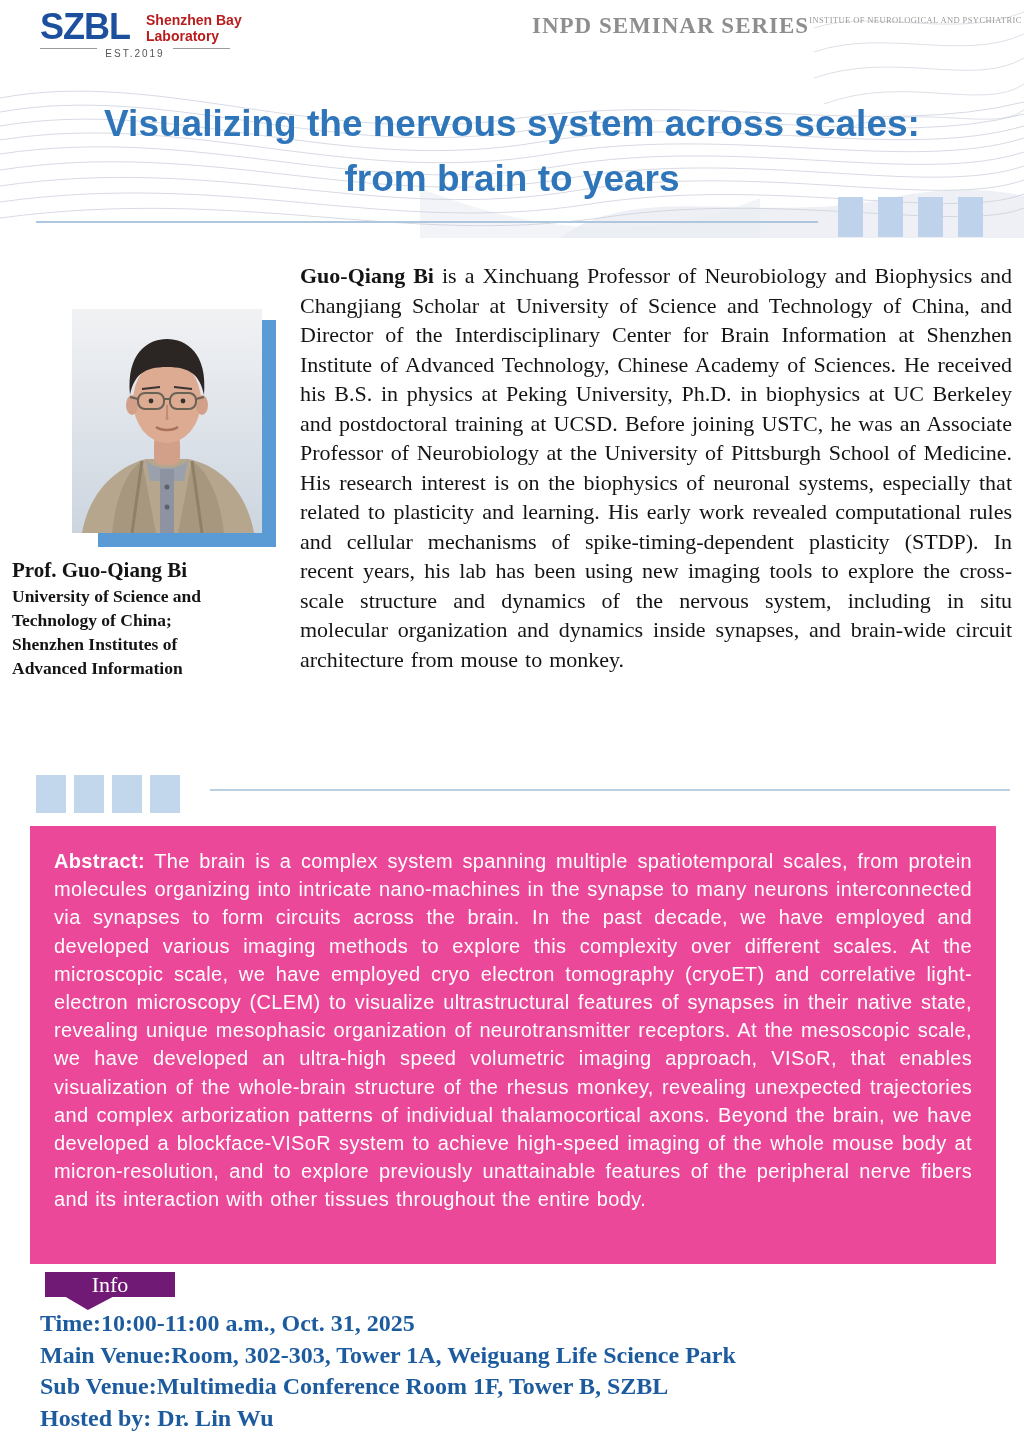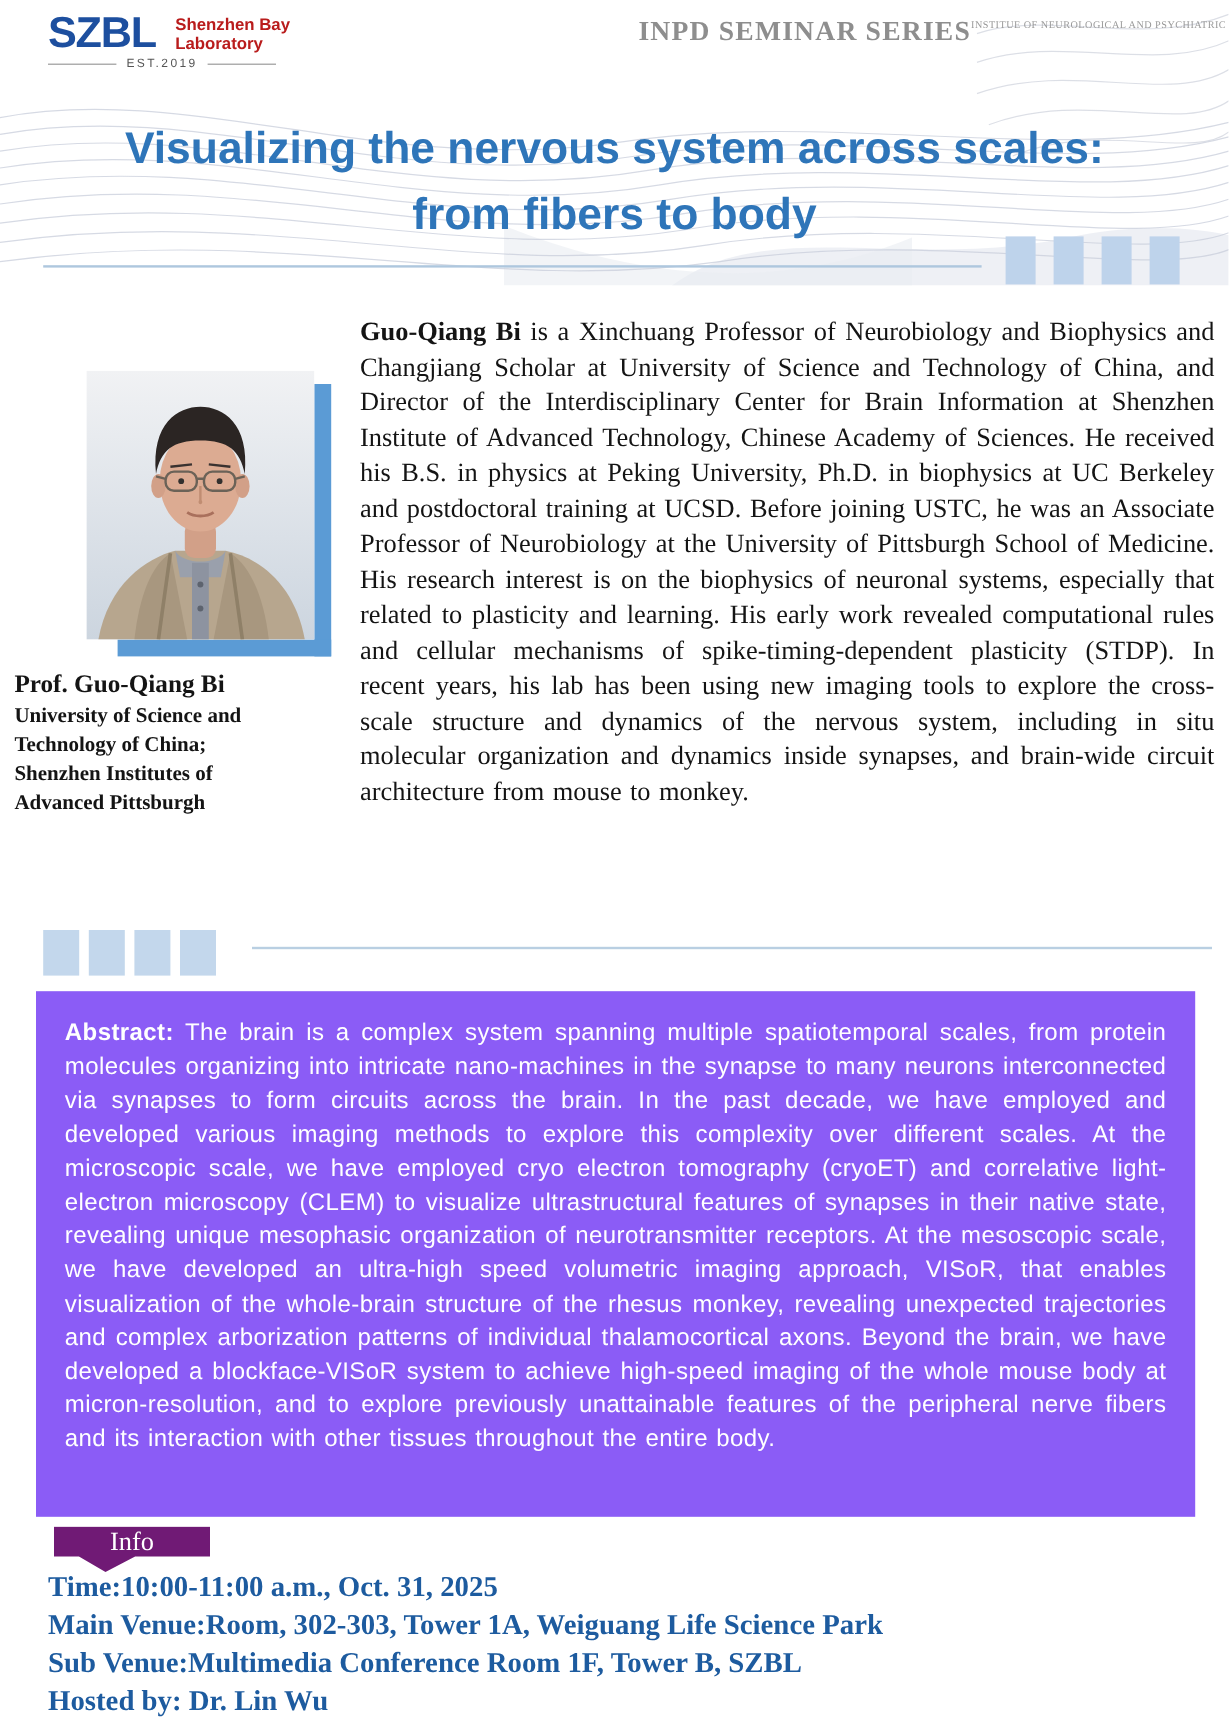--- a/index.html
+++ b/index.html
@@ -4,21 +4,21 @@
 <style>
   html,body{margin:0;padding:0;background:#ffffff;}
   .page{position:relative;width:1024px;height:1447px;background:#ffffff;overflow:hidden;
         font-family:"Liberation Sans",sans-serif;}
 
   
   .logo{position:absolute;left:40px;top:10px;}
   .logo-row{display:flex;align-items:flex-start;gap:16px;}
   .logo-acronym{font-size:36px;font-weight:800;color:#1d4f9f;letter-spacing:-1px;line-height:34px;}
   .logo-name{font-size:14px;font-weight:700;color:#b91c1c;line-height:16px;padding-top:2px;}
-  .logo-est{display:flex;align-items:center;gap:8px;margin-top:4px;width:190px;}
+  .logo-est{display:flex;gap:8px;margin-top:4px;width:190px;}
   .logo-est .rule{flex:1;height:1px;background:#9b9b9b;}
   .logo-est .est-text{font-size:10px;letter-spacing:2px;color:#555;}
 
   .series{position:absolute;left:532px;top:14px;display:flex;align-items:flex-start;gap:14px;}
   .series-block{display:flex;flex-direction:row;}
   .series-title{font-family:"Liberation Serif",serif;font-size:23px;font-weight:700;
                 color:#8e8e8e;letter-spacing:1px;line-height:24px;white-space:nowrap;}
   .series-sub{font-family:"Liberation Serif",serif;font-size:8.5px;color:#9a9a9a;
               letter-spacing:.4px;margin-top:1px;white-space:nowrap;}
   .issue-label{font-family:"Liberation Serif",serif;font-size:21px;font-weight:400;
@@ -52,21 +52,21 @@
   .photo-wrap svg{position:relative;display:block;}
 
   .caption{position:absolute;left:12px;top:556px;width:262px;text-align:left;
            font-family:"Liberation Serif",serif;color:#141414;}
   .caption-name{font-size:21px;font-weight:700;line-height:28px;}
   .caption-line{font-size:17.5px;font-weight:700;line-height:24px;}
 
   .bio-rule{position:absolute;left:210px;top:789px;width:800px;height:2px;background:#b9cfe2;}
 
   
-  .abstract{position:absolute;left:30px;top:826px;width:966px;height:438px;background:#8b5cf6;
+  .abstract{position:absolute;left:30px;top:826px;width:966px;height:438px;background:#ec4899;
             box-sizing:border-box;padding:21px 24px;color:#ffffff;
             font-size:20px;line-height:28.2px;text-align:justify;
             letter-spacing:.35px;word-spacing:1px;}
   .abstract b{font-weight:700;}
 
   
   .info-banner{position:absolute;left:45px;top:1272px;width:130px;height:38px;background:#701a75;
                clip-path:polygon(0 0,100% 0,100% 66%,52% 66%,33% 100%,16% 66%,0 66%);
                text-align:center;}
   .info-banner span{display:block;font-family:"Liberation Serif",serif;color:#ffffff;
@@ -124,21 +124,21 @@
       <path d="M0,76 C200,46 360,122 560,88 C740,58 920,108 1024,74"></path>
       <path d="M0,92 C210,60 370,134 570,100 C750,70 930,120 1024,88"></path>
       <path d="M0,108 C220,76 380,146 580,112 C760,84 940,132 1024,102"></path>
       <path d="M0,124 C230,92 390,158 590,126 C770,98 950,144 1024,116"></path>
       <path d="M0,140 C240,108 400,168 600,140 C780,112 960,156 1024,130"></path>
     </g>
   </svg>
 
   <div class="title-wrap">
     <div class="title-line">Visualizing the nervous system across scales:</div>
-    <div class="title-line">from fibers to body</div>
+    <div class="title-line">from brain to years</div>
   </div>
   <div class="title-rule"></div>
 
   <div class="bars bars-top">
     <div class="bar"></div>
     <div class="bar"></div>
     <div class="bar"></div>
     <div class="bar"></div>
   </div>
 
@@ -193,21 +193,21 @@
       <path d="M95,96 L95,108 C93,111 97,111 95,108" stroke="#c08d72" stroke-width="2" fill="none"></path>
       <path d="M84,118 C90,122 100,122 106,118" stroke="#a9705c" stroke-width="2.4" fill="none"></path>
     </svg>
   </div>
 
   <div class="caption">
     <div class="caption-name">Prof. Guo-Qiang Bi</div>
     <div class="caption-line">University of Science and</div>
     <div class="caption-line">Technology of China;</div>
     <div class="caption-line">Shenzhen Institutes of</div>
-    <div class="caption-line">Advanced Pittsburgh</div>
+    <div class="caption-line">Advanced Information</div>
   </div>
 
   <div class="bars bars-left">
     <div class="bar"></div>
     <div class="bar"></div>
     <div class="bar"></div>
     <div class="bar"></div>
   </div>
   <div class="bio-rule"></div>
 

